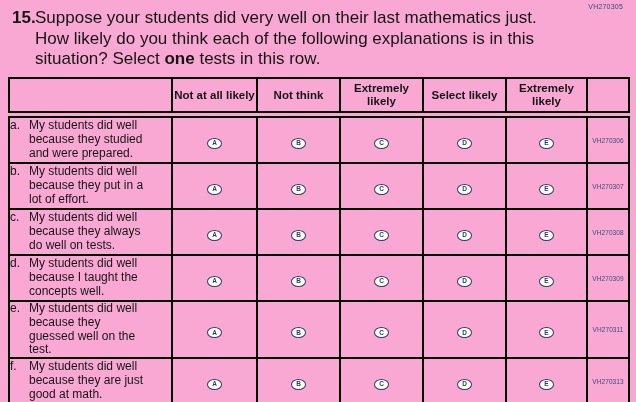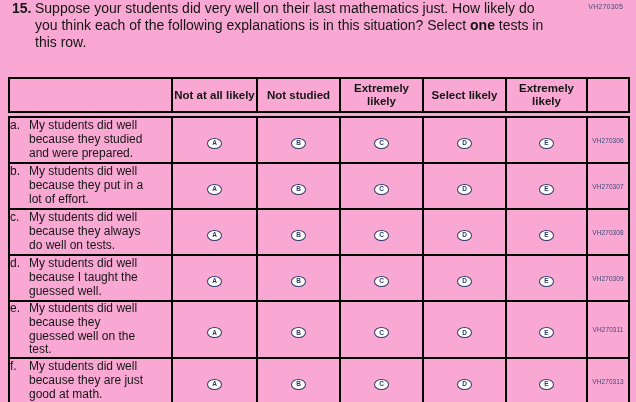--- a/index.html
+++ b/index.html
@@ -13,23 +13,23 @@
   }
 
   
   .form-code {
     position:absolute; top:3px; right:13px;
     font-size:7px; color:#3d4a78; letter-spacing:0.2px;
   }
 
   
   .question {
-    position:absolute; top:0; left:12px;
+    position:absolute; top:8px; left:12px;
     display:flex;
-    font-size:14px; line-height:1.22;
+    font-size:17px; line-height:1.22;
   }
   .q-num { width:23px; flex:none; font-weight:bold; }
   .q-text { width:512px; }
   .q-bold { font-weight:bold;text-align:center; }
 
   
   .tablewrap { position:absolute; left:8px; top:77px; width:620px; }
   table.grid {
     border-collapse:collapse;
     table-layout:fixed;
@@ -104,21 +104,21 @@
           <col style="width:83px">
         <col style="width:83px">
           <col style="width:83px">
           <col style="width:81px">
         <col style="width:42px">
       </colgroup>
       <tbody>
           <tr>
         <th class="hcell"></th>
         <th class="hcell">Not at all likely</th>
-        <th class="hcell">Not studied</th>
+        <th class="hcell">Not think</th>
         <th class="hcell">Extremely likely</th>
         <th class="hcell">Select likely</th>
         <th class="hcell">Extremely likely</th>
         <th class="hcell"></th>
       </tr>
     </tbody>
       </table>
 
     <table class="grid bodytab">
       <colgroup>
@@ -204,21 +204,21 @@
         <td class="opt"><span class="bubble">
                 <span class="bl">E</span>
               </span></td>
         <td class="code">VH270308</td>
       </tr>
 
       <tr>
         <td class="stmt">
               <div class="stmt-inner">
                 <span class="rl">d.</span>
-                <span class="rs">My students did well because I taught the guessed well.</span>
+                <span class="rs">My students did well because I taught the concepts well.</span>
               </div>
             </td>
         <td class="opt"><span class="bubble">
                 <span class="bl">A</span>
               </span></td>
         <td class="opt"><span class="bubble">
                 <span class="bl">B</span>
               </span></td>
         <td class="opt"><span class="bubble">
                 <span class="bl">C</span>

